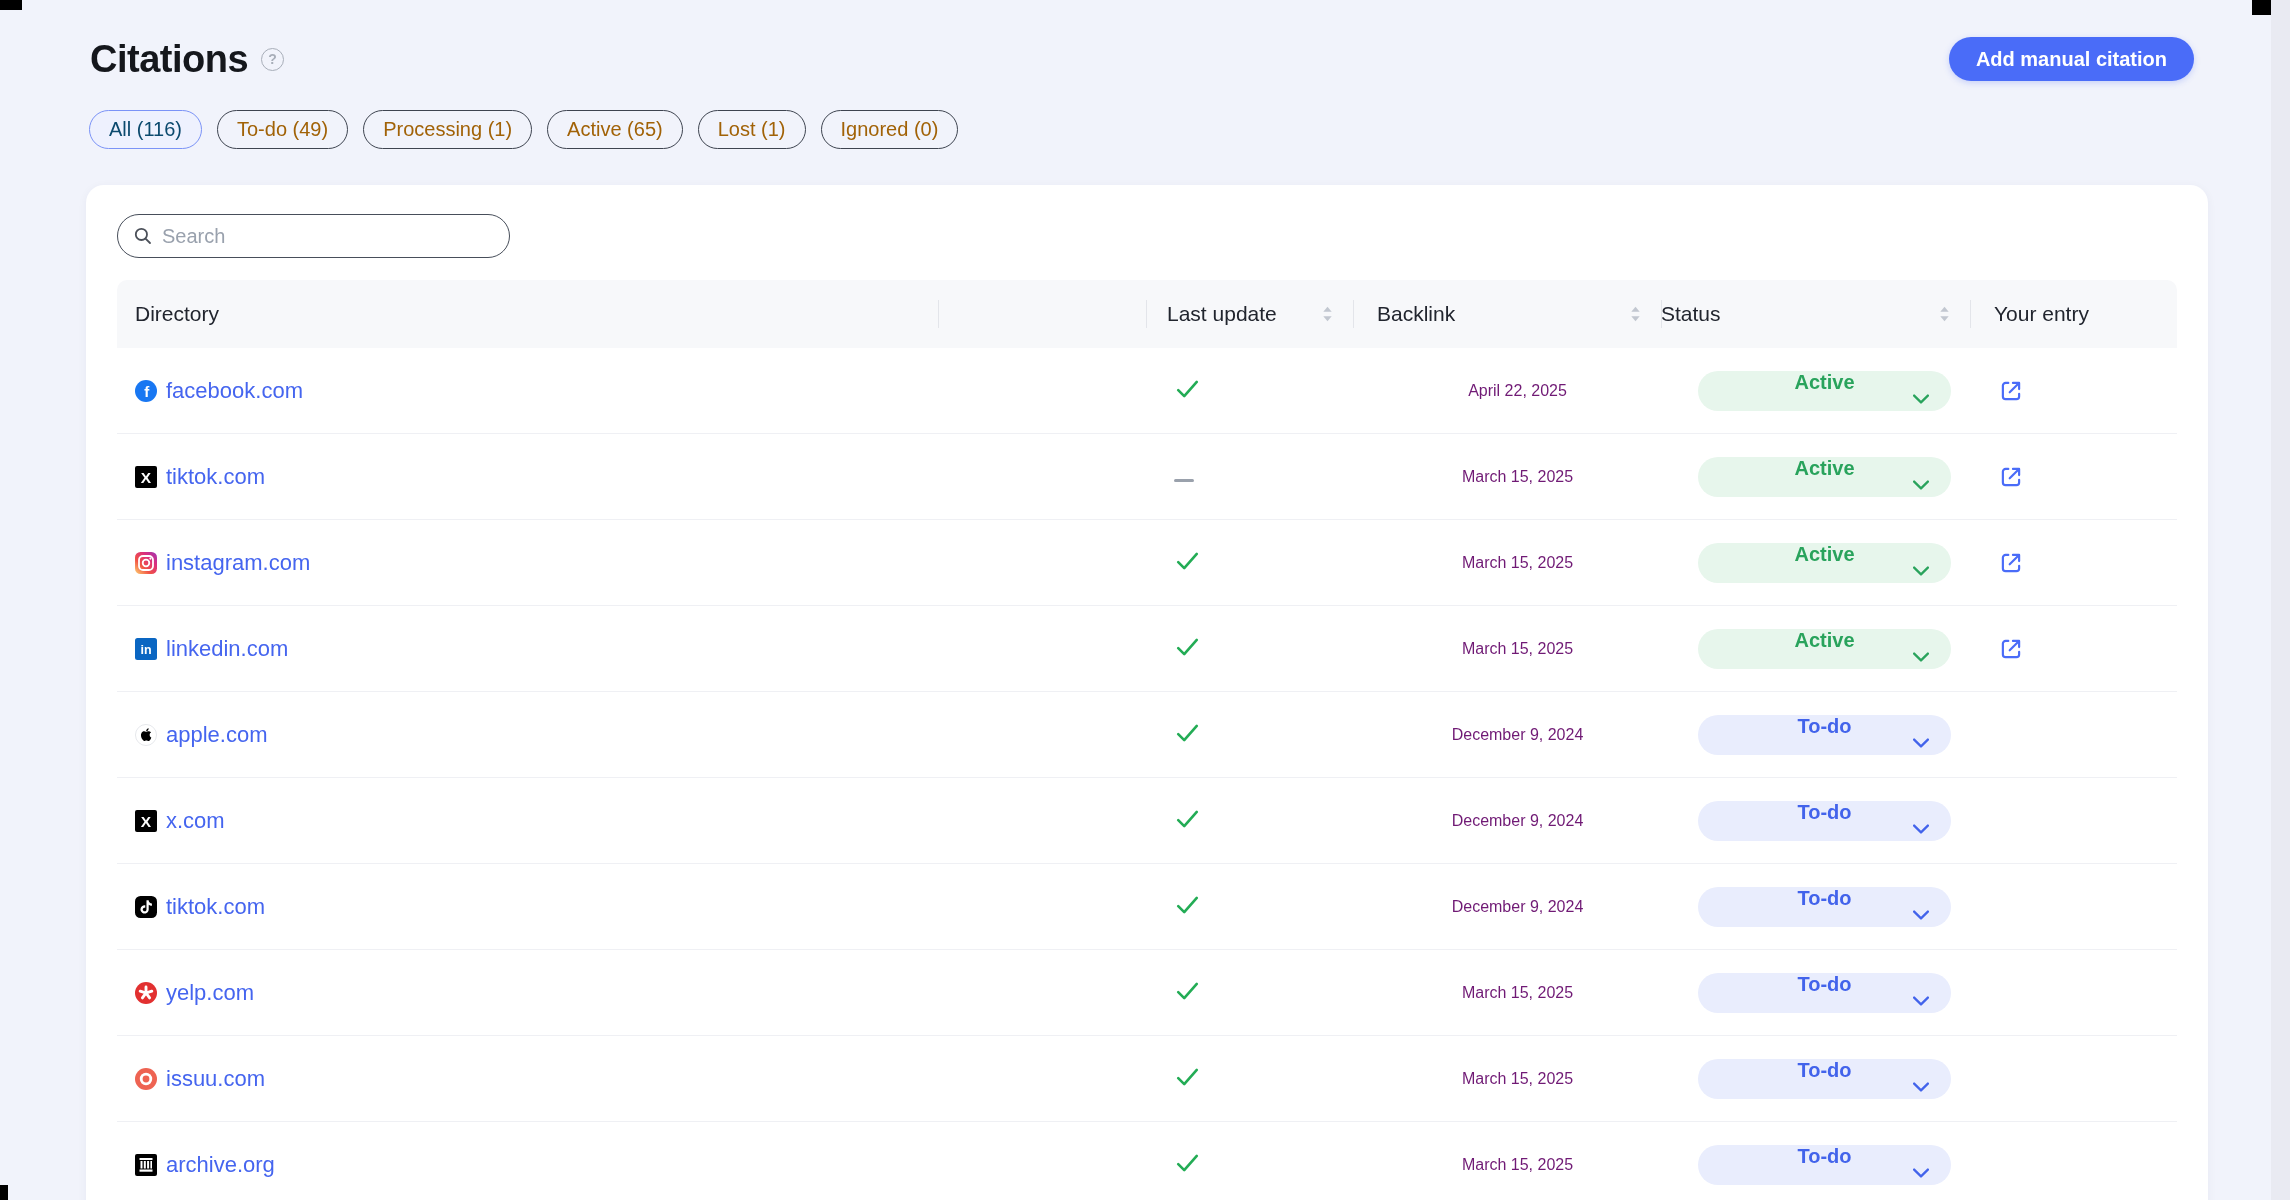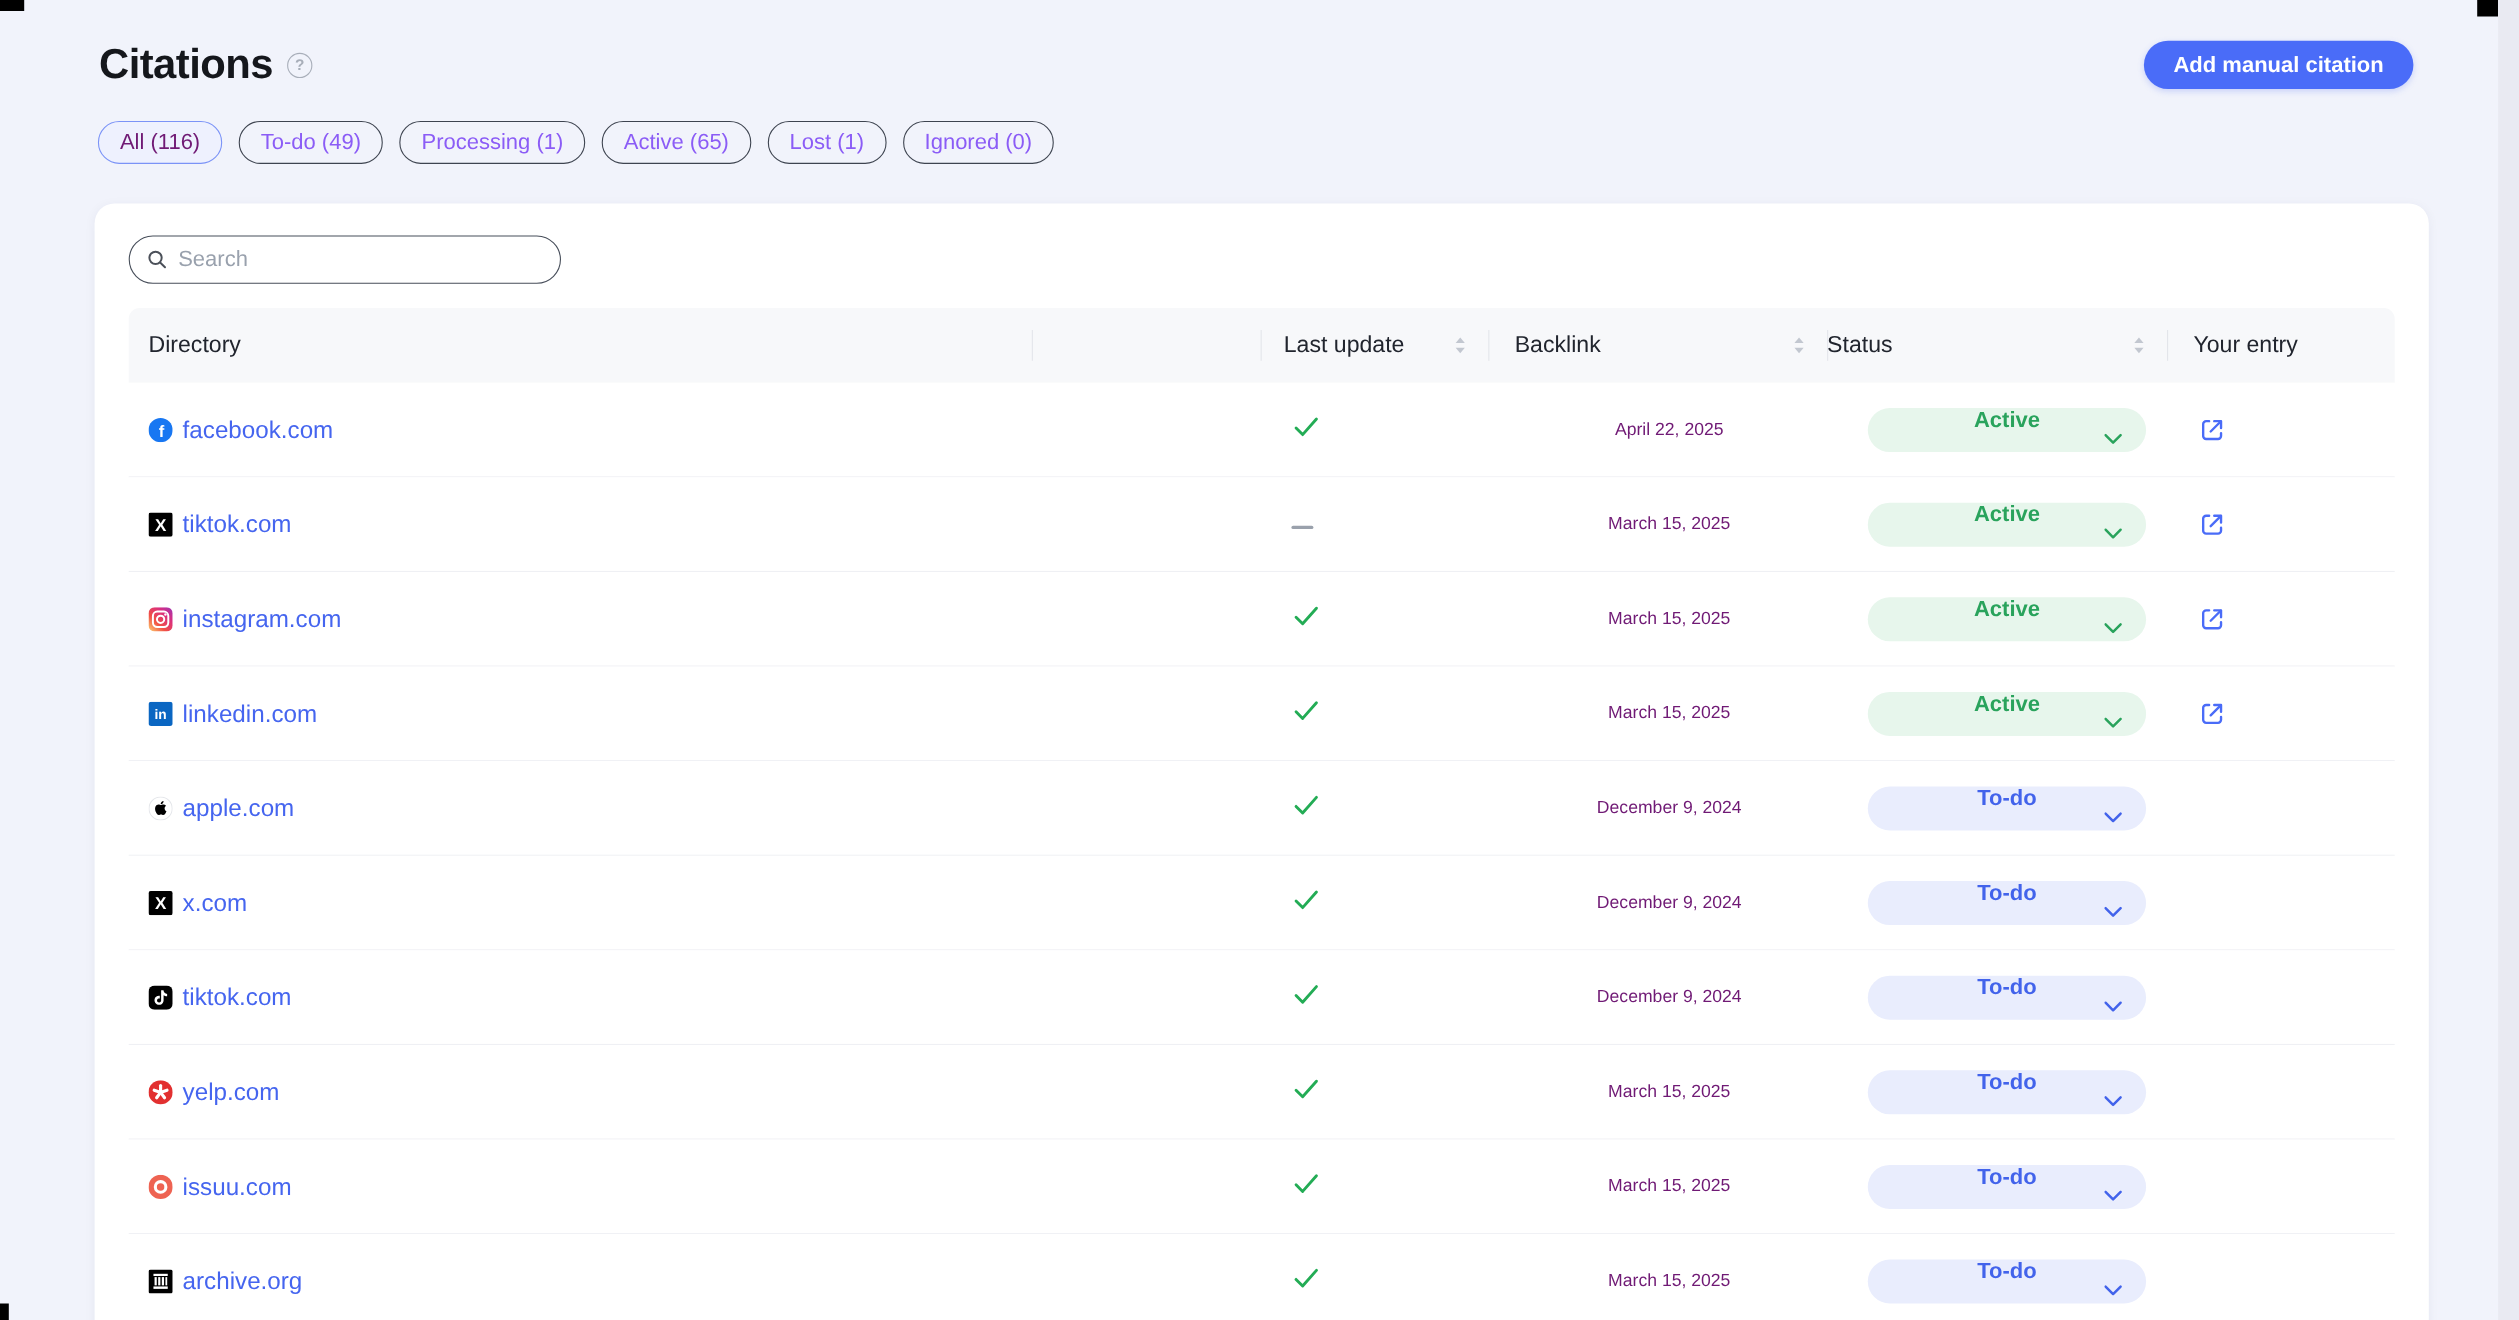--- a/index.html
+++ b/index.html
@@ -24,22 +24,22 @@
          color:#A8AEB9; font-size:14px; font-weight:700; cursor:pointer; }
   .add-btn{ margin-left:auto; height:44px; padding:0 27px; border:none; border-radius:22px;
             background:#4A6CF8; color:#fff; font-size:20px; font-weight:600;
             font-family:inherit; cursor:pointer; display:flex; align-items:center;
             box-shadow:0 2px 6px rgba(74,108,248,.25); }
 
   
   .tabs{ position:absolute; left:89px; top:110px; display:flex; gap:15px; }
   .tab{ height:39px; padding:0 19px; display:flex; align-items:center;
         border:1.5px solid #3E4450; border-radius:20px; background:transparent;
-        font-family:inherit; font-size:20px; color:#8b5cf6; cursor:pointer; white-space:nowrap; }
-  .tab.active{ color:#701a75; border-color:#7B93F7; background:#EEF1FE; }
+        font-family:inherit; font-size:20px; color:#a16207; cursor:pointer; white-space:nowrap; }
+  .tab.active{ color:#0c4a6e; border-color:#7B93F7; background:#EEF1FE; }
 
   
   .card{ position:absolute; left:86px; top:185px; width:2122px; height:1100px;
          background:#fff; border-radius:18px; padding:29px 31px 0 31px;
          box-shadow:0 2px 10px rgba(24,39,75,.05); }
 
   .search-box{ width:393px; height:44px; border:1.5px solid #474E5A; border-radius:22px;
                display:flex; align-items:center; padding:0 15px; gap:9px; background:#fff; }
   .search-box svg{ flex:none; }
   .search-box input{ border:none; outline:none; width:100%; font-family:inherit;

